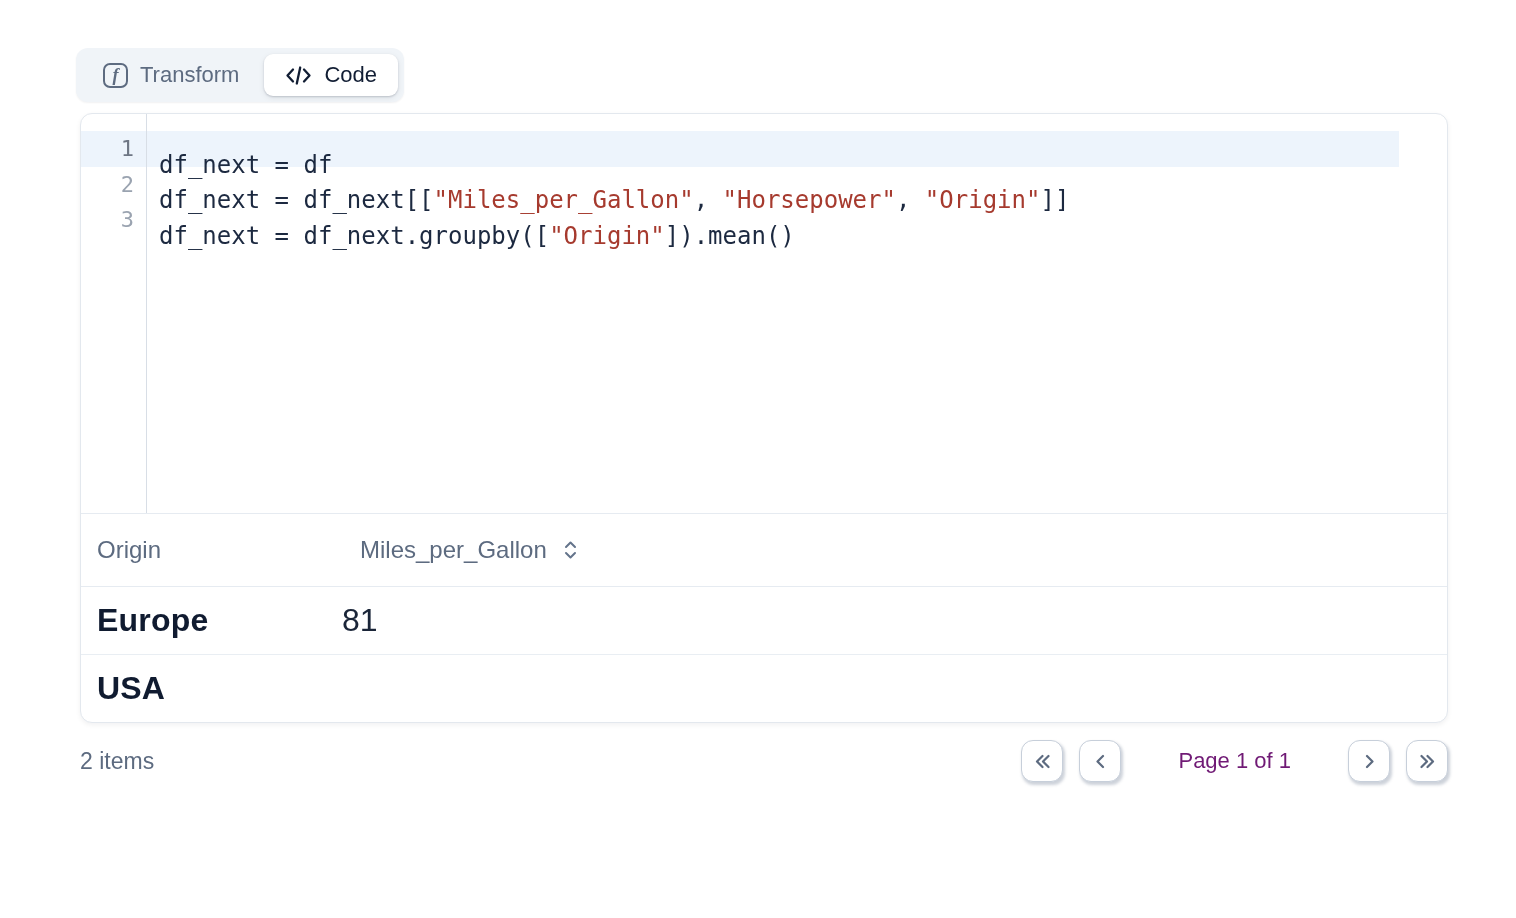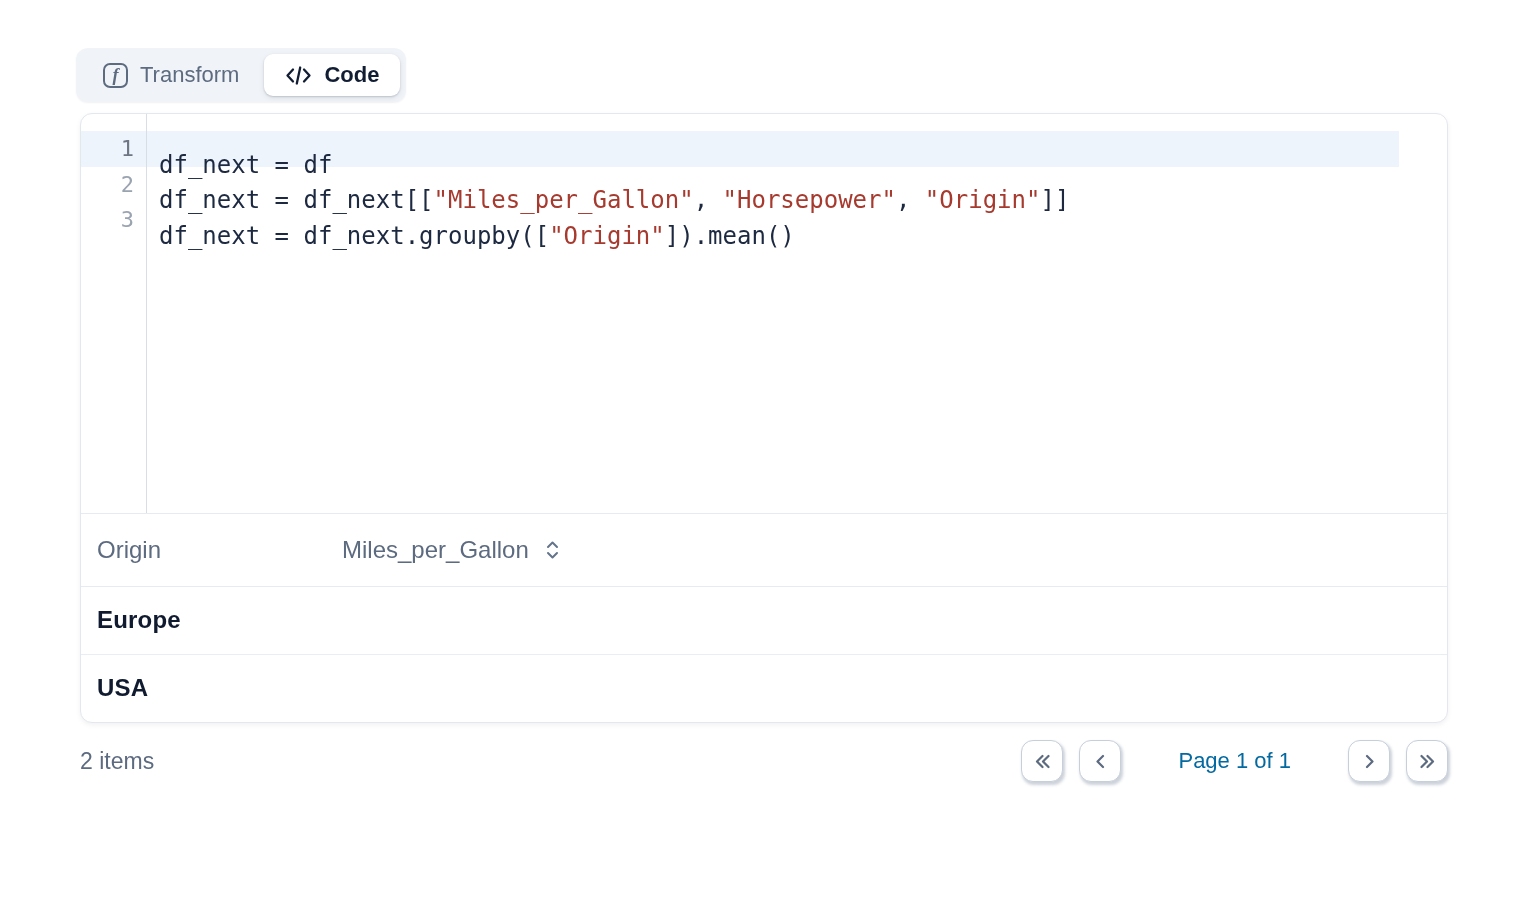--- a/index.html
+++ b/index.html
@@ -19,21 +19,21 @@
     padding: 6px; gap: 4px;
     box-shadow: 0 1px 2px rgba(15,23,42,.06);
   }
   .tab {
     display: inline-flex; align-items: center; gap: 12px;
     padding: 8px 21px; border-radius: 9px;
     font-size: 22px; font-weight: 500; color: #5d6b80;
     cursor: pointer; white-space: nowrap;
   }
   .tab.active {
-    background: #ffffff; color: #111d33; font-weight: 700;
+    background: #ffffff; color: #111d33; font-weight: 400;
     box-shadow: 0 1px 2px rgba(15,23,42,.18), 0 2px 6px rgba(15,23,42,.08);
   }
   .fn-icon {
     width: 25px; height: 25px; flex: 0 0 25px;
     border: 2px solid #5d6b80; border-radius: 7px;
     display: inline-flex; align-items: center; justify-content: center;
     font-family: "Liberation Serif", serif; font-style: italic;
     font-size: 18px; font-weight: 600; line-height: 1; color: #5d6b80;
   }
   .code-glyph { display: inline-flex; }
@@ -66,46 +66,46 @@
   }
   .code-line.active .ln { color: #6e7684; }
   .code-line .src { padding-left: 12px; white-space: pre; color: #1c2940; margin-top: 32px; }
   .tok-string { color: #a63a2e; }
 
   
   .thead, .trow {
     display: grid; grid-template-columns: 245px 582px 1fr;
     align-items: center;
   }
-  .thead { height: 73px; border-bottom: 1.5px solid #e6ebf1; }
+  .thead { height: 73px; border-bottom: 1.5px solid #e6ebf1; gap: 18px; }
   .th {
     padding-left: 16px; display: flex; align-items: center; gap: 14px;
     font-size: 24px; color: #5d6b80;
   }
   .sort-btn { display: inline-flex; align-items: center; cursor: pointer; }
-  .trow { height: 67.5px; border-bottom: 1.5px solid #e9eef3; font-size: 24px; }
+  .trow { height: 67.5px; border-bottom: 1.5px solid #e9eef3; font-size: 32px; }
   .trow:last-child { border-bottom: none; }
   .td { padding-left: 16px; color: #1a2538; }
   .td.origin { font-weight: 700; color: #101b30; letter-spacing: .2px; }
 
   
   .footer {
     margin-left: 4px; width: 1368px; margin-top: 17px;
     display: flex; align-items: center; justify-content: space-between;
   }
   .items-count { font-size: 23px; color: #5d6b80; }
   .pager { display: flex; align-items: center; }
   .pbtn {
     width: 42px; height: 42px; border-radius: 12px;
     border: 1.5px solid #c7cfda; background: #fff;
     display: inline-flex; align-items: center; justify-content: center;
     cursor: pointer; box-shadow: 1.5px 2.5px 3px rgba(100,116,139,.32);
   }
   .pbtn + .pbtn { margin-left: 16px; }
-  .page-indicator { font-size: 22px; font-weight: 500; color: #0369a1; margin: 0 57px; }
+  .page-indicator { font-size: 22px; font-weight: 500; color: #701a75; margin: 0 57px; }
 
   svg { display: block; }
 </style>
 </head>
 <body>
 
 <div class="page">
 
   
   <div class="tabbar">
@@ -162,20 +162,21 @@
               <path d="M5 15 L9.5 19.5 L14 15"></path>
       </svg>
     </span>
   </div>
 
 </div>
 
     <div id="table-body">
   <div class="trow">
     <div class="td origin">Europe</div>
+    <div class="td">81</div>
   </div>
 
 
   <div class="trow">
     <div class="td origin">USA</div>
   </div>
 </div>
   </div>
 
   

